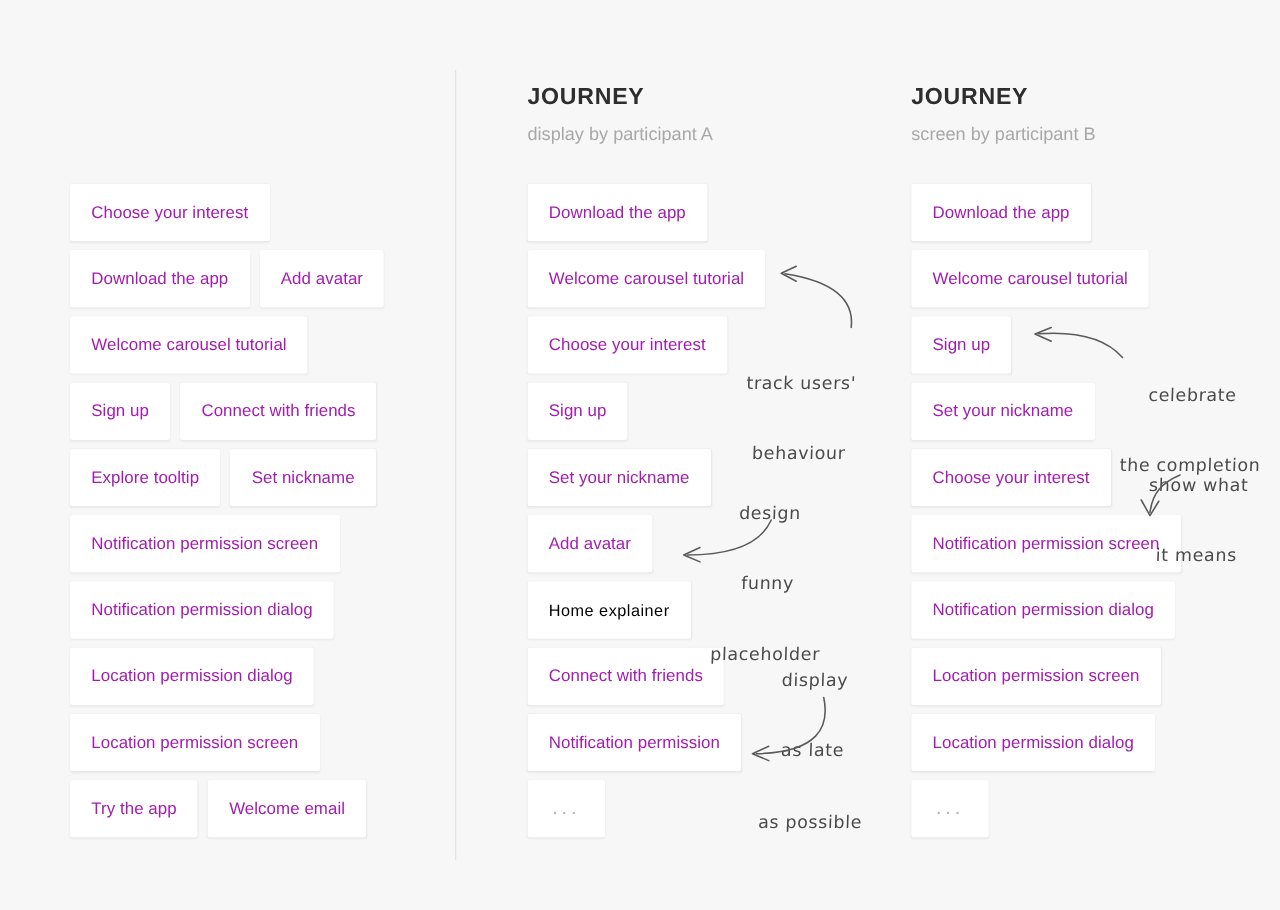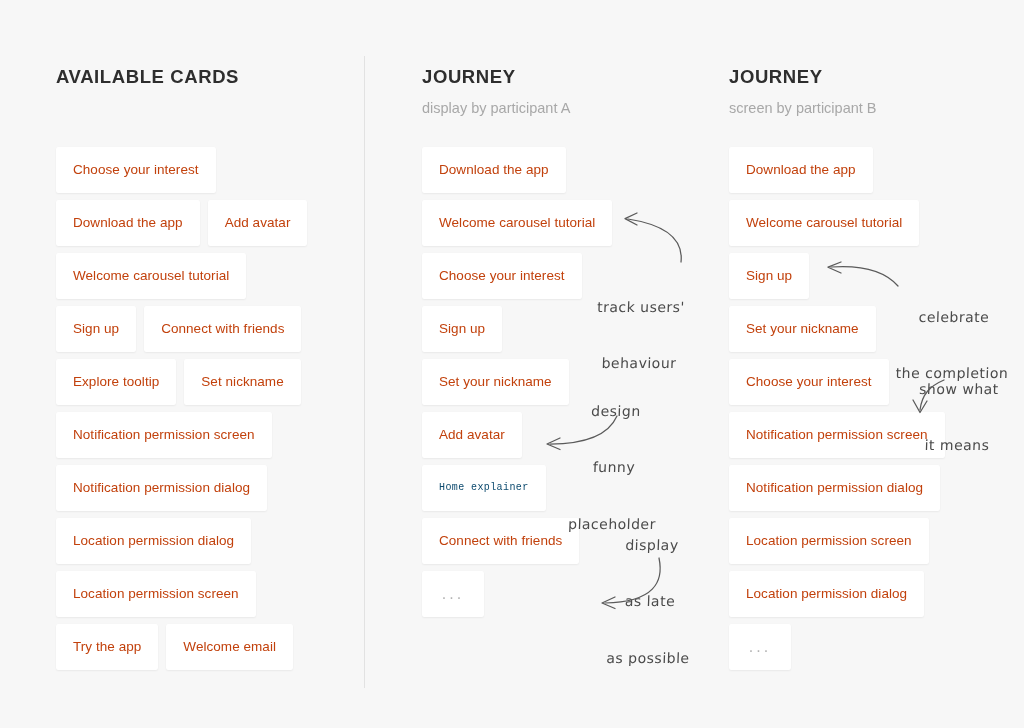--- a/index.html
+++ b/index.html
@@ -81,32 +81,32 @@
   }
 
   .card {
     background: #ffffff;
     border-radius: 2px;
     height: 46px;
     display: flex;
     align-items: center;
     padding: 0 17px;
     font-size: 13.5px;
-    color: #c2410c;
+    color: #a21caf;
     white-space: nowrap;
     box-shadow: 0 1px 2px rgba(0,0,0,0.055), 0 0 1px rgba(0,0,0,0.045);
     line-height: 1;
     letter-spacing: 0.05px;
   }
 
   .card.hand {
-    font-family: Liberation Mono, monospace;
-    font-size: 10px;
+    font-family: Liberation Sans, sans-serif;
+    font-size: 13px;
     letter-spacing: 0.4px;
-    color: #0c4a6e;
+    color: #000000;
   }
 
   .card.ellipsis {
     padding: 0;
     justify-content: center;
     color: #b4b4b4;
     font-size: 16px;
     letter-spacing: 3px;
     width: 62px;
   }
@@ -140,21 +140,20 @@
   }
 </style>
 </head>
 <body>
 
 <div class="board">
 
   <div class="divider"></div>
 
   <div class="column" id="col-available">
-    <div class="col-title">AVAILABLE CARDS</div>
     <div class="card-area" id="cards-available">
         <div class="card-row">
           <div class="card">Choose your interest</div>
         </div>
         <div class="card-row">
           <div class="card">Download the app</div>
           <div class="card">Add avatar</div>
         </div>
         <div class="card-row">
           <div class="card">Welcome carousel tutorial</div>
@@ -208,20 +207,23 @@
         <div class="card-row">
           <div class="card">Add avatar</div>
         </div>
         <div class="card-row">
           <div class="card hand">Home explainer</div>
         </div>
         <div class="card-row">
           <div class="card">Connect with friends</div>
         </div>
         <div class="card-row">
+          <div class="card">Notification permission</div>
+        </div>
+        <div class="card-row">
           <div class="card ellipsis">...</div>
         </div>
       </div>
   </div>
 
   <div class="column" id="col-journey-b">
     <div class="col-title">JOURNEY</div>
     <div class="col-subtitle">screen by participant B</div>
     <div class="card-area" id="cards-journey-b">
         <div class="card-row">

